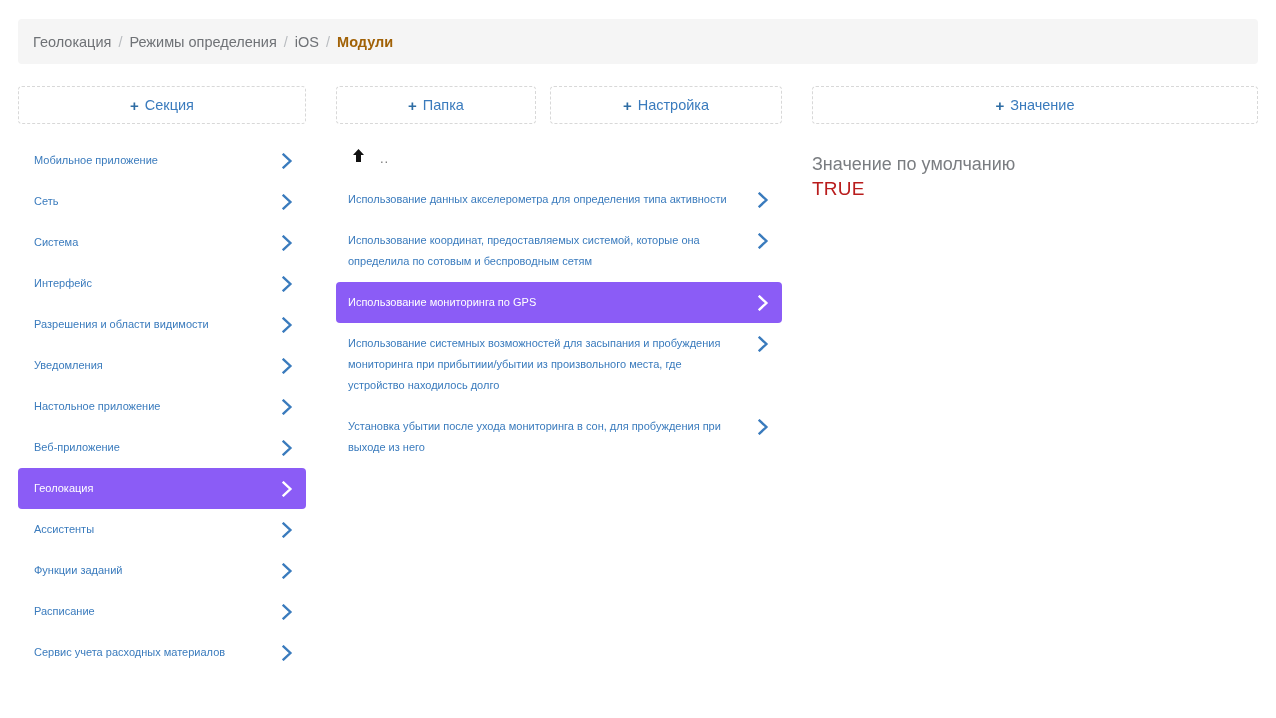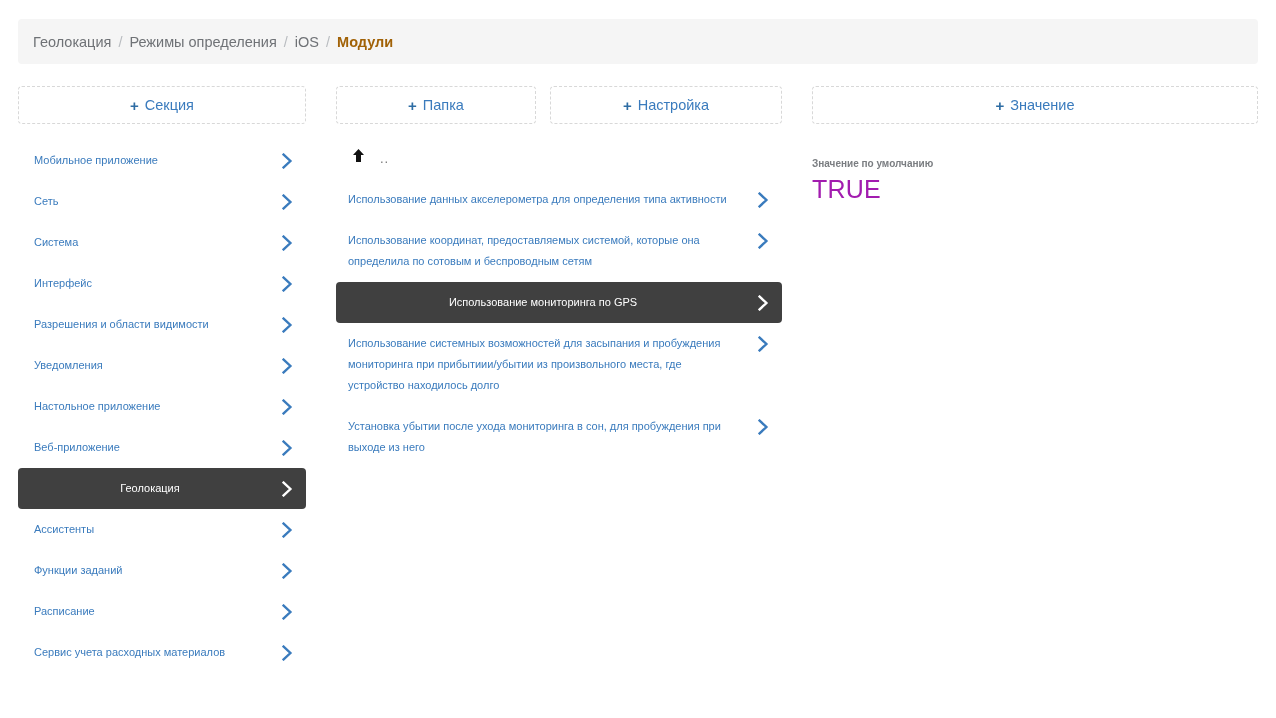--- a/index.html
+++ b/index.html
@@ -109,23 +109,22 @@
   .row .chev {
     flex: 0 0 auto;
     width: 14px;
     height: 21px;
     display: flex;
     align-items: center;
     justify-content: center;
   }
   .row .chev svg { display: block; }
   .row.selected {
-    background: #404040;
+    background: #8b5cf6;
     color: #ffffff;
-    text-align: center;
   }
   .row.selected .chev svg path { stroke: #ffffff; }
 
   
   #col-items .row { padding: 10px 12px 10px 12px; }
   #col-items .row .label { padding-right: 18px; }
 
   
   .up-row {
     display: flex;
@@ -145,28 +144,27 @@
     font-size: 13px;
     letter-spacing: 1px;
     line-height: 1;
     position: relative;
     top: 2px;
   }
 
   
   .value-label {
     color: #7a7d81;
-    font-size: 10px;
+    font-size: 18px;
     padding: 14px 0 0 0;
     line-height: 20px;
-    font-weight: bold;
   }
   .value-text {
-    color: #a21caf;
-    font-size: 25px;
+    color: #b91c1c;
+    font-size: 19px;
     line-height: 26px;
     padding-top: 2px;
     letter-spacing: 0.2px;
   }
 </style>
 </head>
 <body>
 
 <div class="breadcrumb-bar">
   <a class="crumb link">Геолокация</a>

